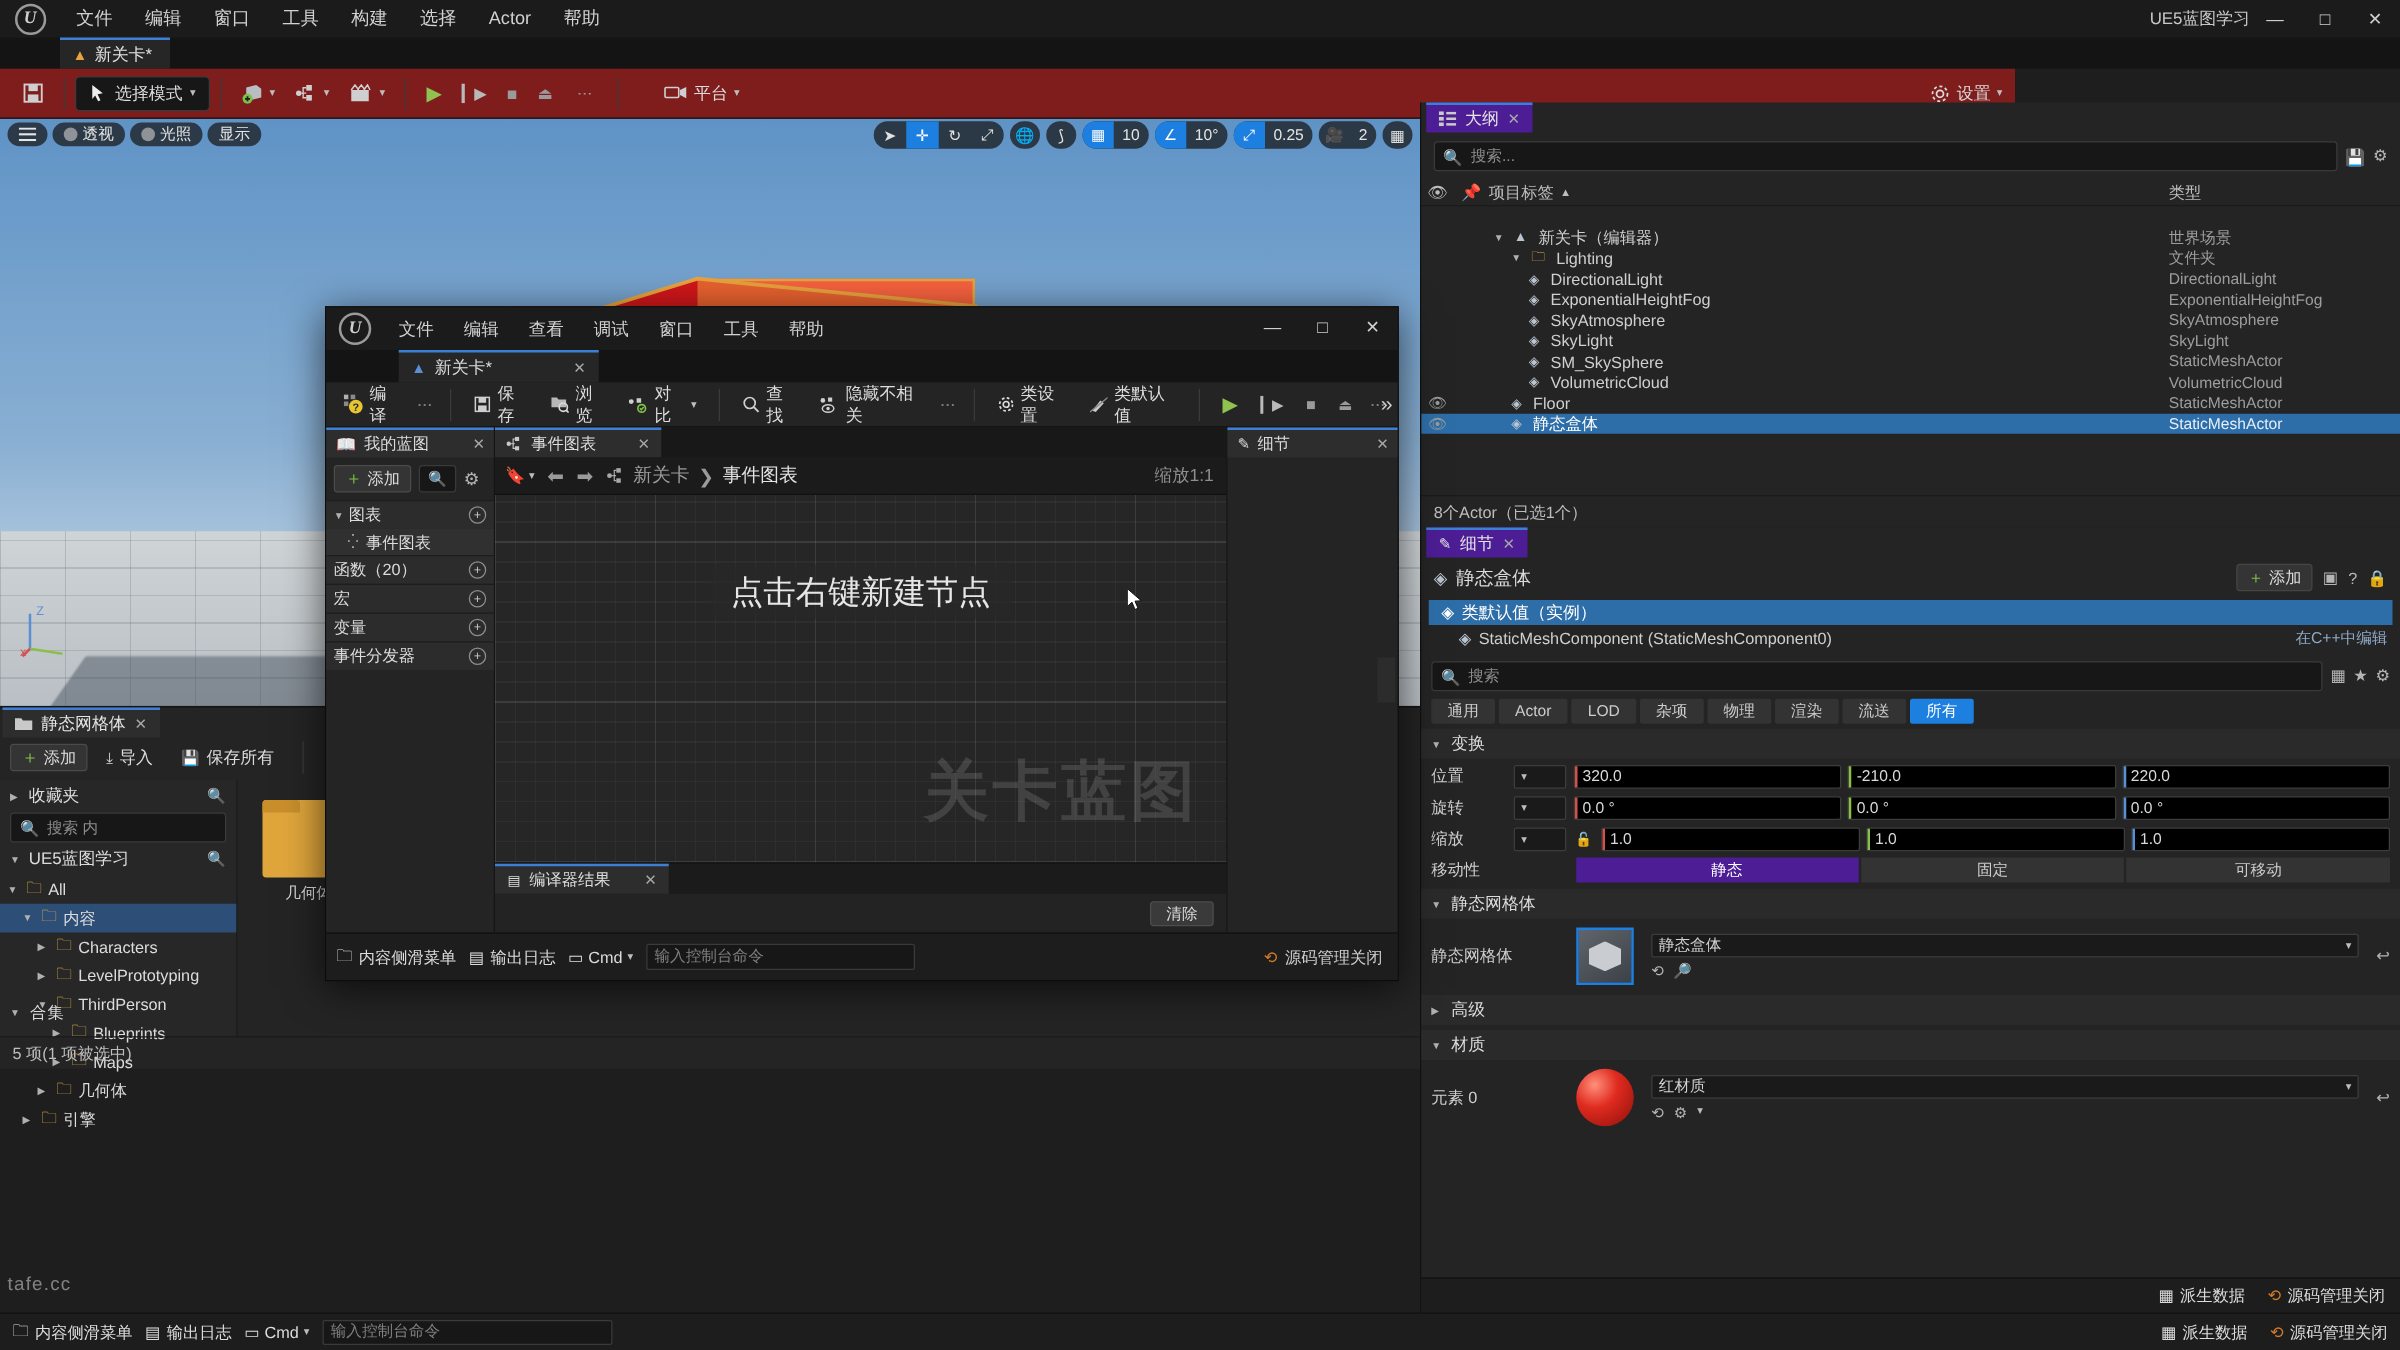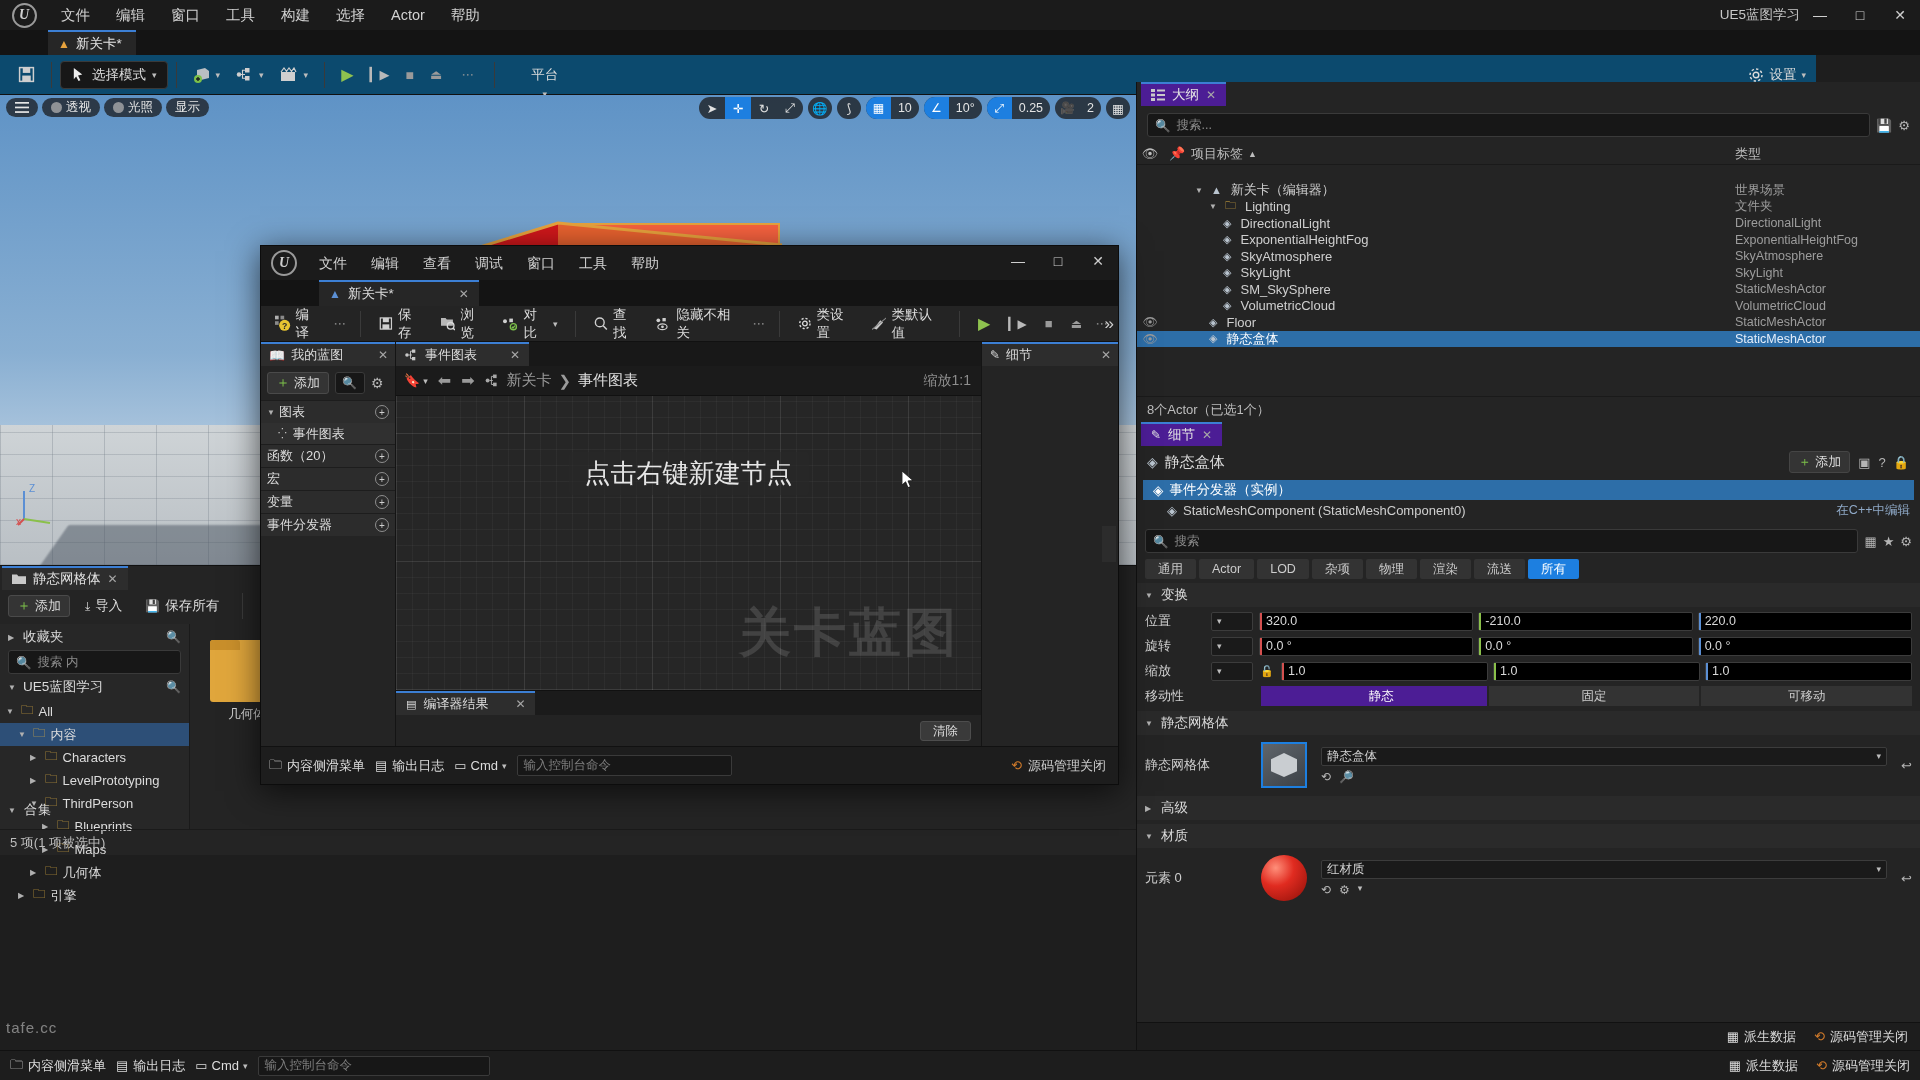--- a/index.html
+++ b/index.html
@@ -19,21 +19,21 @@
   .proj-label { position:absolute; right:120px; top:6px; font-size:13.5px; color:#c8c8c8; }
   .winbtns { position:absolute; right:0; top:0; height:30px; display:flex; }
   .winbtn { width:40px; height:30px; display:flex; align-items:center; justify-content:center; font-size:14px; color:#cfcfcf; }
 
   
   .tabstrip { position:absolute; left:0; top:30px; width:1920px; height:25px; background:#141414; }
   .lvltab { position:absolute; left:48px; top:0; height:25px; background:#262626; display:flex; align-items:center; padding:0 14px 0 10px; font-size:13.5px; color:#e2e2e2; gap:6px; border-top:2px solid #3c7fd4;}
   .lvltab .ic { color:#e8a33d; font-size:12px; }
 
   
-  .maintool { position:absolute; left:0; top:55px; width:1816px; height:40px; background:#0c4a6e; display:flex; align-items:center; border-bottom:1px solid #111; }
+  .maintool { position:absolute; left:0; top:55px; width:1612px; height:40px; background:#7f1d1d; display:flex; align-items:center; border-bottom:1px solid #111; }
   .tb-sep { width:1px; height:26px; background:#3a3a3a; margin:0 8px; }
   .tb-btn { height:28px; display:flex; align-items:center; gap:5px; padding:0 8px; border-radius:3px; font-size:13.5px; color:#dcdcdc; }
   .mode-btn { background:#171717; border:1px solid #3a3a3a; border-radius:4px; padding:0 10px; height:28px; display:flex; align-items:center; gap:6px; font-size:13.5px; }
   .caret { font-size:9px; color:#bdbdbd; }
   .play-ic { color:#8fc24f; font-size:16px; }
   .settings-btn { position:absolute; right:10px; display:flex; align-items:center; gap:5px; font-size:13.5px; color:#dcdcdc; }
 
   
   .viewport { position:absolute; left:0; top:95px; width:1136px; height:470px; overflow:hidden; }
   .sky { position:absolute; inset:0; background:linear-gradient(#5f93c6 0%, #89afd2 55%, #a8c3dc 72%, #c3d2de 80%); }
@@ -263,21 +263,21 @@
     <div class="tb-btn">
         <span style="color:#9a9a9a;font-size:14px;">■</span>
       </div>
     <div class="tb-btn">
         <span style="color:#9a9a9a;font-size:13px;">⏏</span>
       </div>
     <div class="tb-btn">
         <span class="vdots">⋮</span>
       </div>
     <div class="tb-sep"></div>
-    <div class="tb-btn" style="margin-left:20px;flex-direction:column;">
+    <div class="tb-btn" style="margin-left:20px;">
       <svg width="19" height="14" viewBox="0 0 19 14">
           <rect x="1" y="2" width="11" height="8" rx="1" fill="none" stroke="#cfcfcf" stroke-width="1.3"></rect>
           <path d="M13 4 L18 1.5 L18 10.5 L13 8 Z" fill="#cfcfcf"></path>
         </svg>
       <span>平台</span>
       <span class="caret">▾</span>
     </div>
     <div class="settings-btn">
       <svg width="16" height="16" viewBox="0 0 16 16">
           <circle cx="8" cy="8" r="2.8" fill="none" stroke="#dcdcdc" stroke-width="1.4"></circle>
@@ -621,21 +621,21 @@
             <span style="color:#7cc04a;">＋</span>
             <span>添加</span>
           </span>
         <span style="font-size:13px;color:#b5b5b5;">▣</span>
         <span style="font-size:13px;color:#b5b5b5;">?</span>
         <span style="font-size:13px;color:#b5b5b5;">🔒</span>
       </span>
     </div>
     <div class="comp-sel">
       <span>◈</span>
-      <span>事件分发器（实例）</span>
+      <span>类默认值（实例）</span>
     </div>
     <div class="comp-sub">
       <span style="color:#b9c4cf;">◈</span>
       <span>StaticMeshComponent (StaticMeshComponent0)</span>
       <span style="margin-left:auto;color:#8fa9c7;font-size:12.5px;">在C++中编辑</span>
     </div>
     <div style="padding:8px 8px 0 8px;display:flex;gap:6px;align-items:center;">
       <div class="srch" style="flex:1;">
         <span>🔍</span>
         <span>搜索</span>

